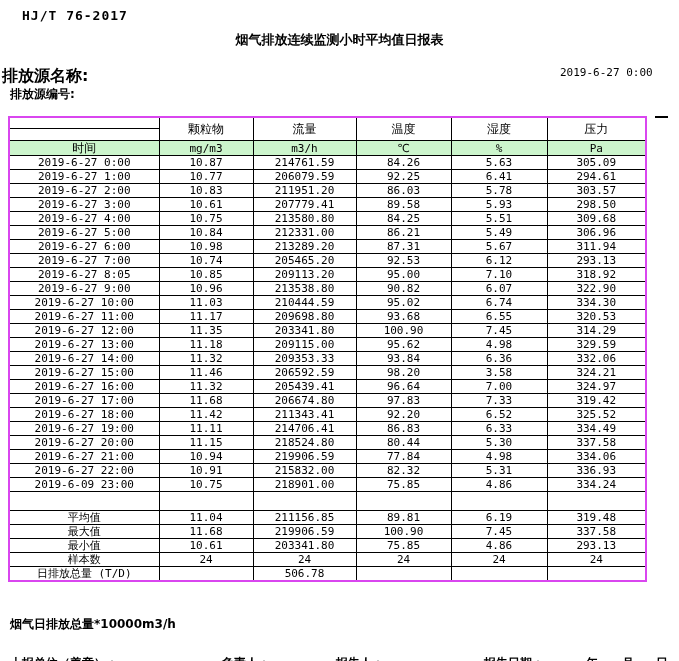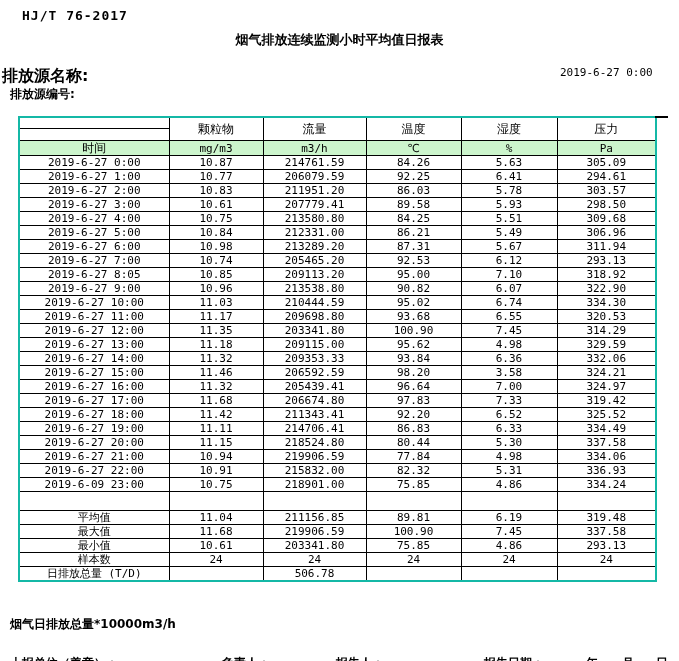--- a/index.html
+++ b/index.html
@@ -23,24 +23,24 @@
     position: absolute; left: 0; top: 31px; width: 679px;
     text-align: center; font-size: 13px; font-weight: bold;
   }
   .src-name { position: absolute; left: 2px; top: 66px; font-size: 16px; font-weight: bold; text-align: right; }
   .src-id   { position: absolute; left: 10px; top: 86px; font-size: 12px; font-weight: bold; }
   .hdate {
     position: absolute; left: 560px; top: 66px; font-size: 11px;
     font-family: "DejaVu Sans Mono", "DejaVu Sans", monospace;
   }
   table.report {
-    position: absolute; left: 18px; top: 116px;
+    position: absolute; left: 8px; top: 116px;
     border-collapse: collapse; table-layout: fixed;
     width: 637px;
-    border: 2px solid #14b8a6;
+    border: 2px solid #d946ef;
   }
   table.report td {
     border: 1px solid #000;
     font-size: 11px;
     text-align: center;
     vertical-align: middle;
     white-space: nowrap;
     overflow: hidden;
     padding: 0;
     height: 14px;

